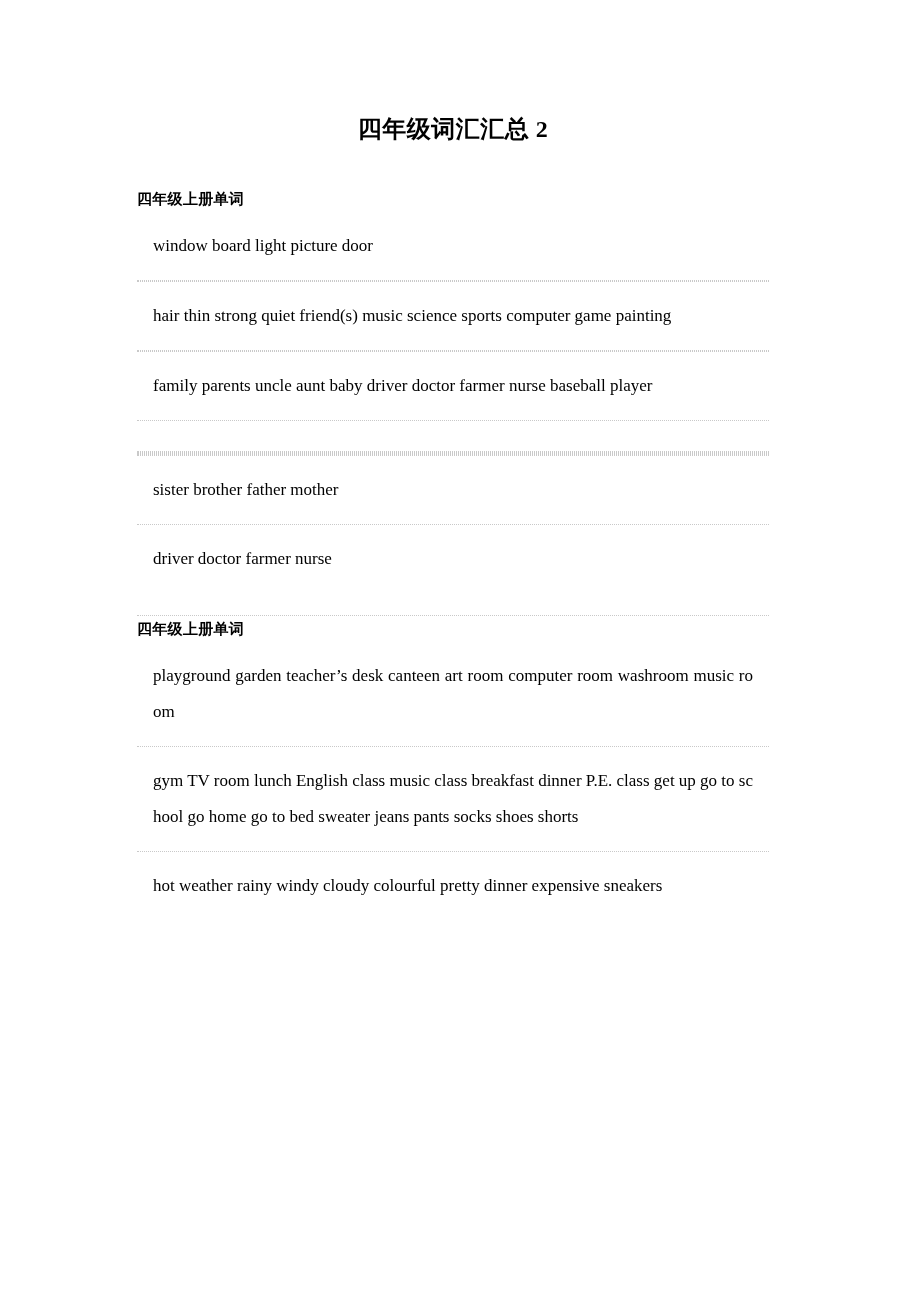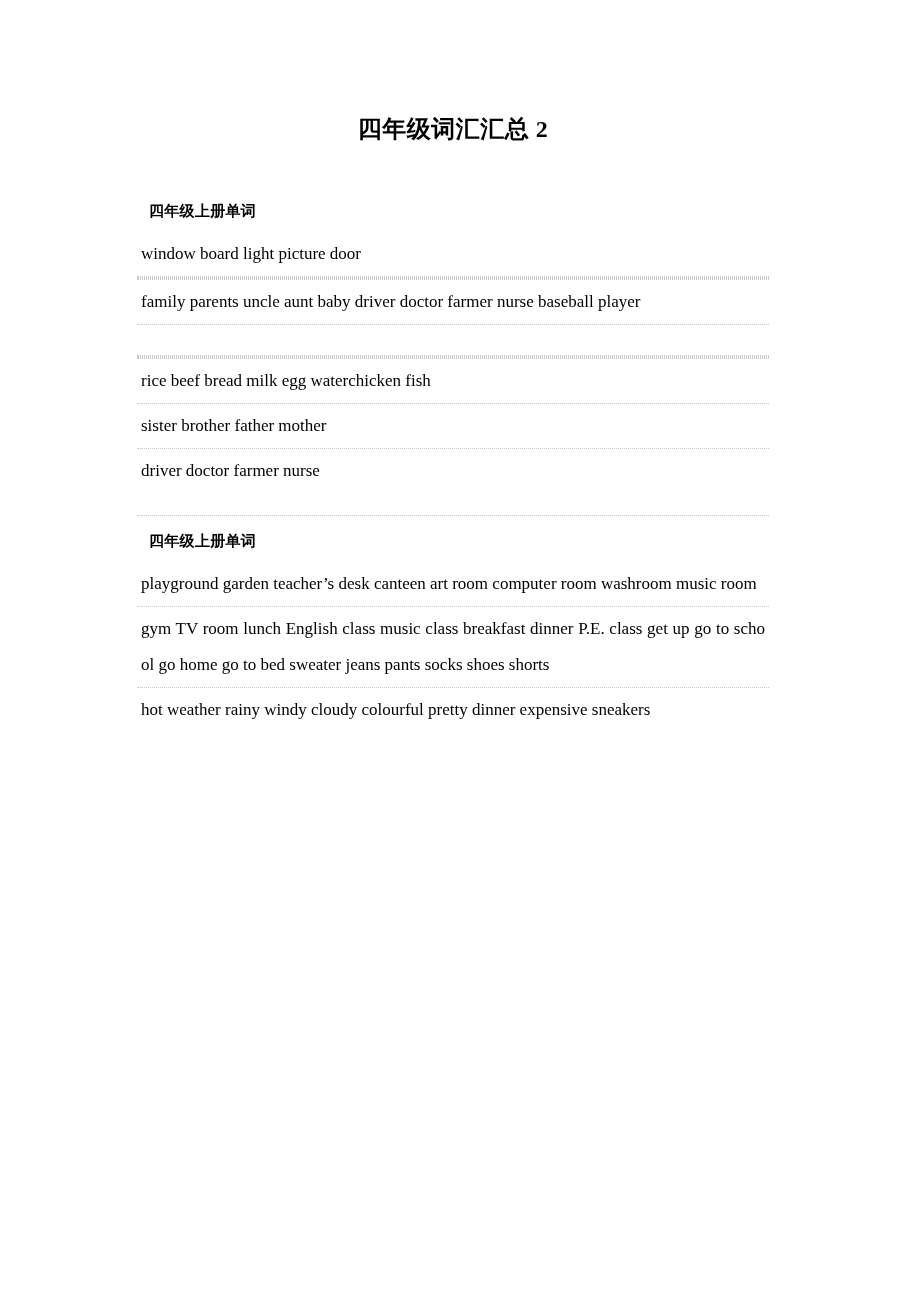--- a/index.html
+++ b/index.html
@@ -37,34 +37,34 @@
     line-height: 34px;
     font-family: "Liberation Serif", "DejaVu Serif", serif;
   }
   .section {
     margin: 0;
   }
   .section-heading {
     font-size: 15px;
     font-weight: bold;
     line-height: 26px;
-    margin: 12px;
+    margin: 0;
     font-family: "Liberation Sans", "DejaVu Sans", sans-serif;
     letter-spacing: 0.3px;
   }
   .section-heading.first {
     padding-top: 40px;
   }
   .wordblock {
     font-size: 17px;
     line-height: 36px;
     text-align: justify;
     text-justify: inter-word;
     word-break: break-all;
-    margin: 4px;
+    margin: 16px;
     padding: 0;
     hyphens: none;
     text-align-last: left;
   }
   .sep {
     height: 0;
     border-top: 1px dotted #c9c9c9;
     margin: 0;
     width: 100%;
   }
@@ -80,39 +80,39 @@
     <h1 class="doc-title">四年级词汇汇总 2</h1>
 
     <div class="section">
       <div class="section-heading first">四年级上册单词</div>
 
       <div class="wordblock">window   board   light    picture   door</div>
       <div class="sep"></div>
 
       <div class="sep"></div>
 
+      <div class="wordblock">hair  thin  strong  quiet  friend(s)  music  science  sports  computer game  painting</div>
       <div class="sep"></div>
 
       <div class="sep"></div>
 
       <div class="wordblock">family   parents  uncle  aunt   baby   driver  doctor  farmer   nurse baseball player</div>
       <div class="sep"></div>
     </div>
 
     <div class="spacer-lg"></div>
     <div class="sep"></div>
 
     <div class="section">
       <div class="sep"></div>
 
       <div class="sep"></div>
 
       <div class="sep"></div>
 
-      <div class="wordblock">rice   beef   bread  milk  egg  waterchicken   fish</div>
       <div class="sep"></div>
 
       <div class="wordblock">sister   brother   father   mother</div>
       <div class="sep"></div>
 
       <div class="wordblock">driver   doctor   farmer   nurse</div>
     </div>
 
     <div class="spacer-md"></div>
     <div class="sep"></div>

